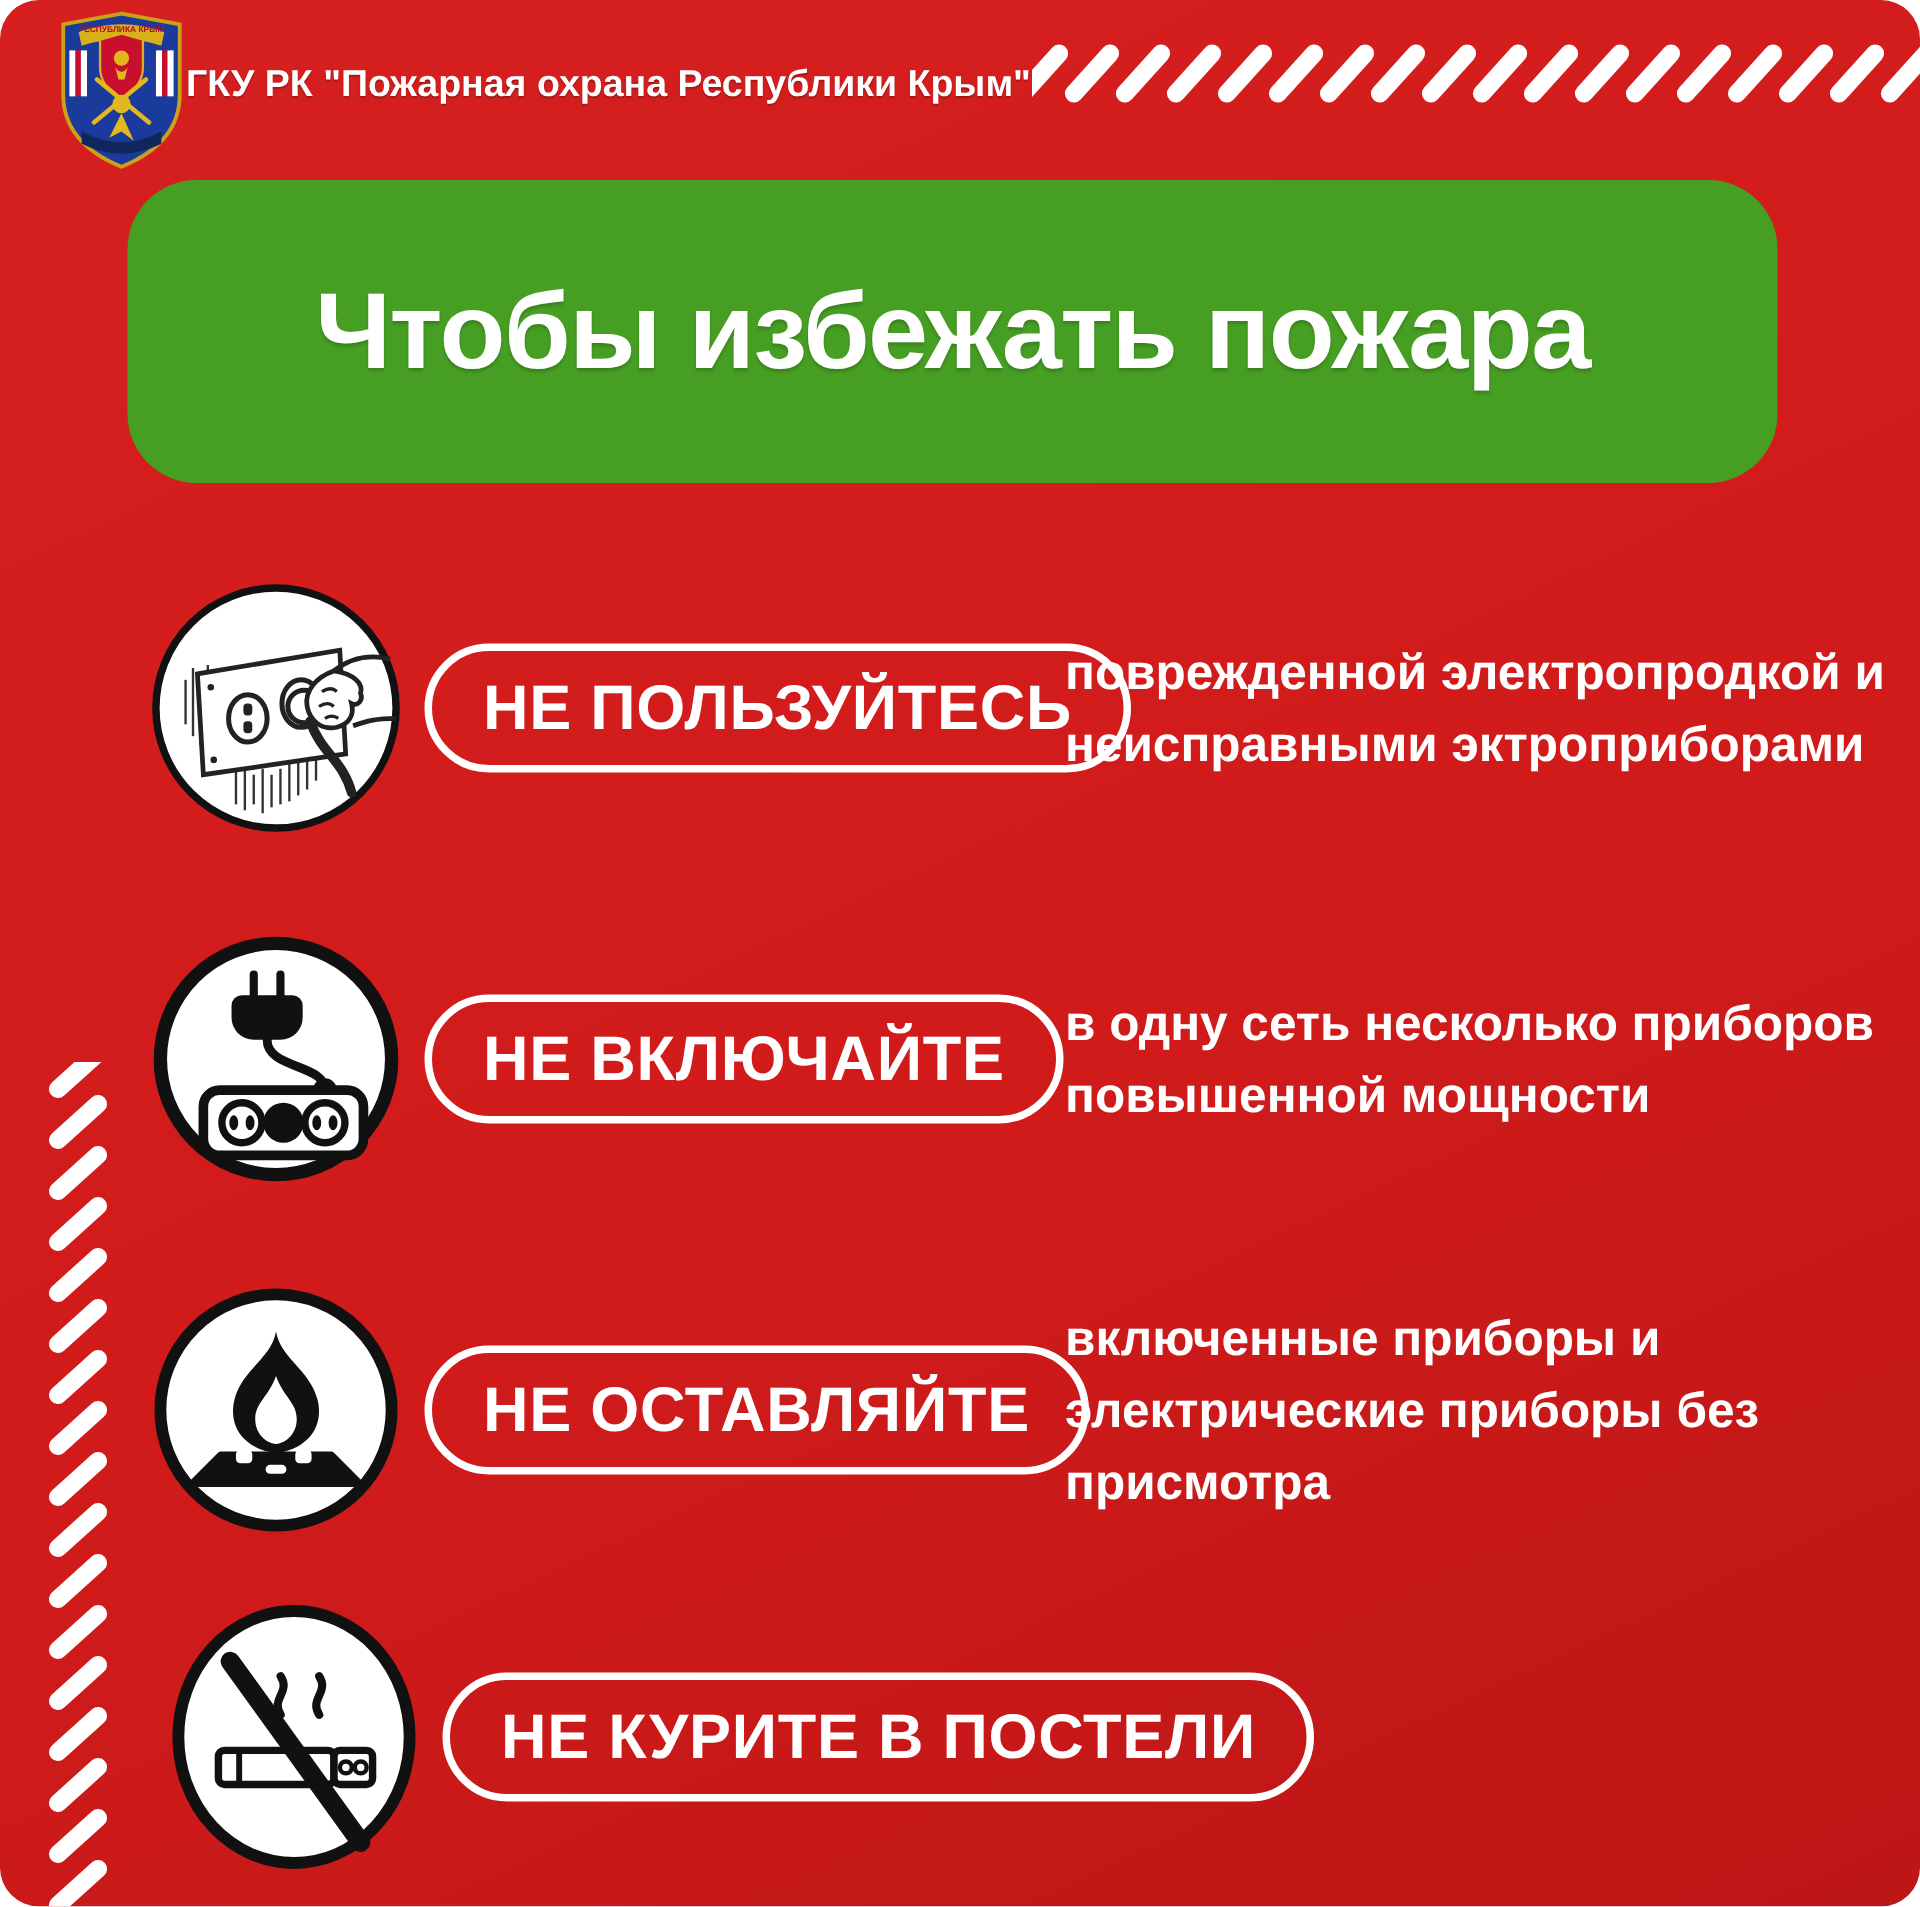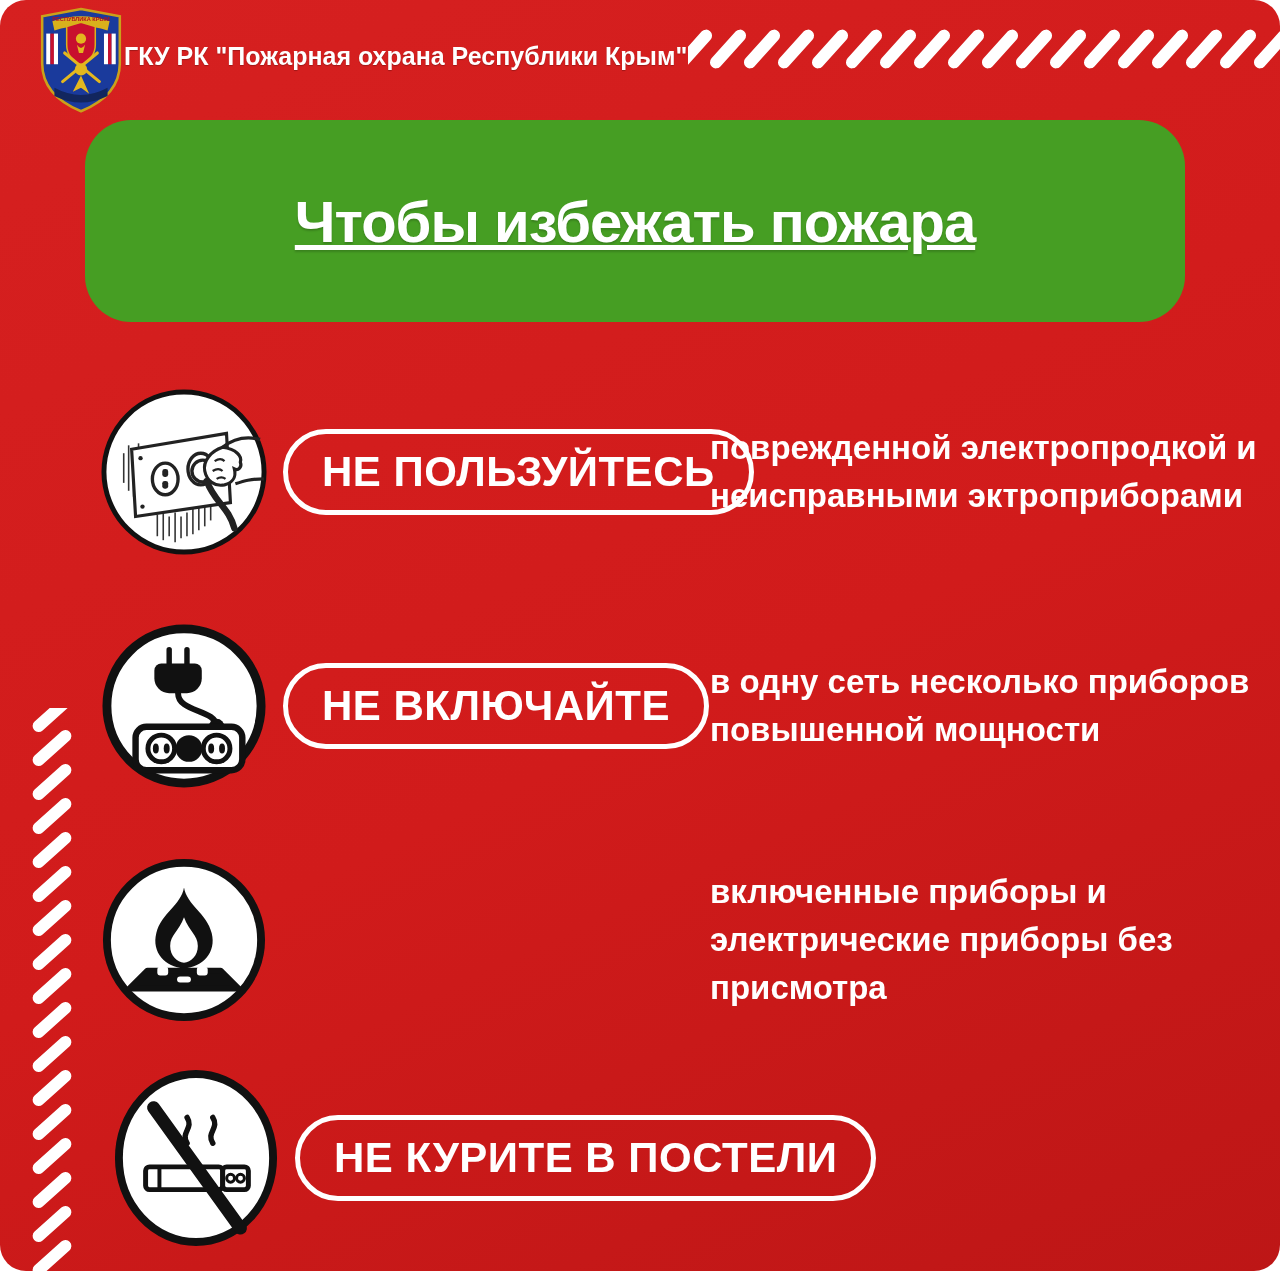--- a/index.html
+++ b/index.html
@@ -29,23 +29,22 @@
     display:flex;flex-direction:column;gap:22px;align-items:center;overflow:hidden;
   }
   .stripes-left .stripe{flex:none;width:48px;height:12px;background:#fff;border-radius:8px;transform:rotate(-42deg);}
   
   .title-box{
     position:absolute;left:85px;top:120px;width:1100px;height:202px;
     background:#469e23;border-radius:46px;
     display:flex;align-items:center;justify-content:center;
   }
   .title-text{
-    color:#ffffff;font-size:58px;font-weight:700;letter-spacing:-1px;
+    color:#ffffff;font-size:72px;font-weight:700;letter-spacing:-1px;
     text-shadow:0 2px 2px rgba(0,0,0,.18);
-    text-decoration:underline;
   }
   
   .rule-row{position:absolute;left:0;width:1280px;height:170px;}
   .row-1{top:387px;}
   .row-2{top:621px;}
   .row-3{top:855px;}
   .row-4{top:1068px;height:180px;margin-left:12px;}
   .icon-circle{position:absolute;left:100px;top:50%;transform:translateY(-50%);width:168px;height:168px;}
   .row-4 .icon-circle{width:168px;height:180px;}
   .icon-circle svg{display:block;width:100%;height:100%;}
@@ -187,20 +186,21 @@
       <svg viewBox="0 0 170 170" xmlns="http://www.w3.org/2000/svg">
         <circle cx="85" cy="85" r="78" fill="#ffffff" stroke="#111111" stroke-width="8"></circle>
         <path fill-rule="evenodd" fill="#111111" d="M85,32 C82,50 62,58 57,78 C52,98 66,112 85,114 C104,112 118,98 113,78 C108,58 88,50 85,32 Z
           M85,62 C80,76 71,80 71,91 C71,101 78,107 85,108 C92,107 99,101 99,91 C99,80 90,76 85,62 Z"></path>
         <path d="M30,134 L48,116 H122 L140,134 Z" fill="#111111" stroke="#111111" stroke-width="6" stroke-linejoin="round"></path>
         <rect x="58" y="112" width="11" height="9" rx="3" fill="#ffffff"></rect>
         <rect x="98" y="112" width="11" height="9" rx="3" fill="#ffffff"></rect>
         <rect x="78" y="122" width="14" height="6" rx="3" fill="#ffffff"></rect>
       </svg>
     </div>
+    <div class="pill">НЕ ОСТАВЛЯЙТЕ</div>
     <div class="desc">включенные приборы и
 электрические приборы без
 присмотра</div>
   </div>
 
   <div class="rule-row row-4">
     <div class="icon-circle">
       <svg viewBox="0 0 170 182" xmlns="http://www.w3.org/2000/svg">
         <ellipse cx="85" cy="91" rx="78" ry="85" fill="#ffffff" stroke="#111111" stroke-width="8"></ellipse>
         <path d="M76,50 c7,11 -7,15 0,26 M102,50 c7,11 -7,15 0,26" fill="none" stroke="#111111" stroke-width="5.5" stroke-linecap="round"></path>

